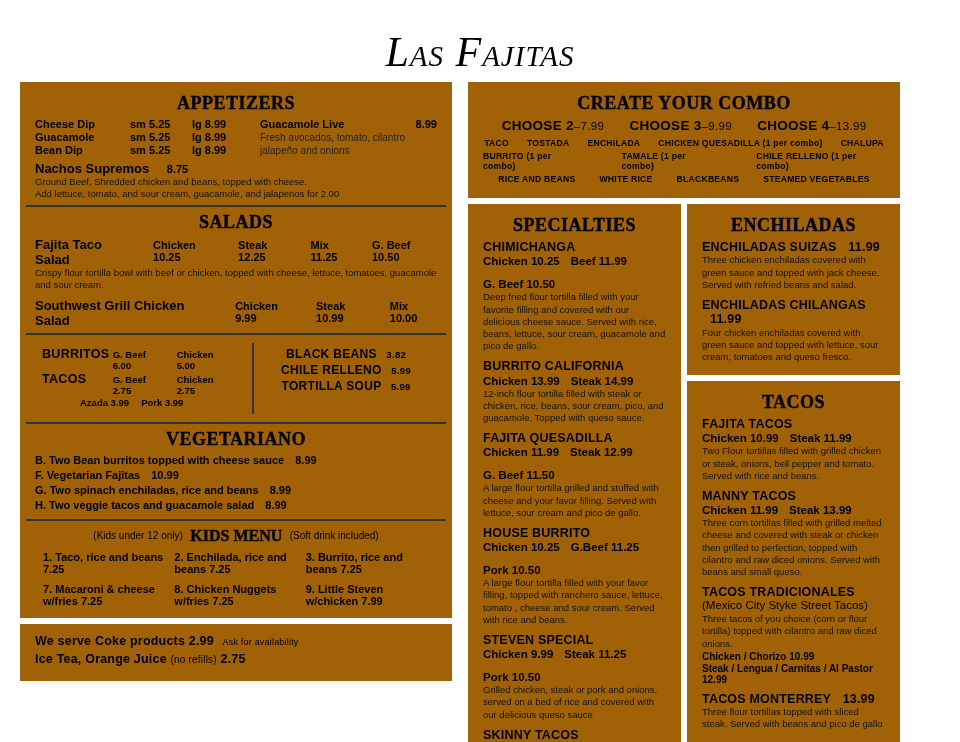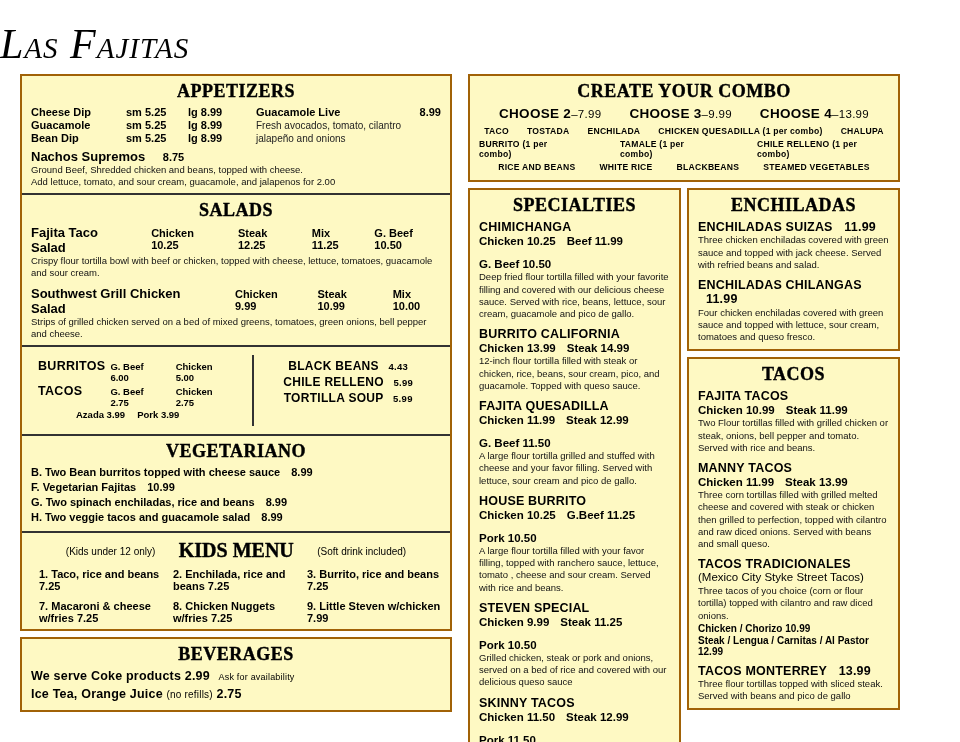--- a/index.html
+++ b/index.html
@@ -11,43 +11,44 @@
     width: 960px;
     height: 742px;
     font-family: "Liberation Sans", sans-serif;
     color: #000;
     position: relative;
     overflow: hidden;
   }
 
   
   .menu-title {
+    text-align: center;
     font-family: "Liberation Serif", serif;
     font-size: 42px;
     font-weight: 400;
     letter-spacing: 1px;
-    padding-top: 20px;
+    padding-top: 28px;
     padding-bottom: 6px;
     font-variant: small-caps;
     font-style: italic;
   }
 
   
   .page {
     display: flex;
     gap: 16px;
     padding: 0 20px;
     align-items: flex-start;
   }
   .col-left  { width: 432px; flex: none; }
   .col-right { width: 432px; flex: none; }
 
   .box {
-    border: 2px solid #a16207;
-    background: #fef9c3;
+    border: 6px solid #a16207;
+    background: #a16207;
     box-sizing: border-box;
   }
   .box + .box { margin-top: 6px; }
 
   .sect { padding: 4px 9px 5px 9px; }
   .sect + .sect { border-top: 2px solid #333; }
 
   .sect-head {
     text-align: center;
     font-family: "Liberation Serif", serif;
@@ -132,22 +133,22 @@
 
   
   .kids-head {
     text-align: center;
     margin: 2px 0 6px 0;
   }
   .kids-head .paren { font-size: 10px; font-weight: normal; vertical-align: 2px; }
   .kids-head .big {
     font-family: "Liberation Serif", serif;
     font-weight: bold;
-    font-size: 20px;
-    margin: 0 19px;
+    font-size: 16px;
+    margin: 0 3px;
     -webkit-text-stroke: 0.4px #000;
   }
   .kids-grid {
     display: grid;
     grid-template-columns: 1fr 1fr 1fr;
     row-gap: 8px;
     font-size: 11px;
     font-weight: bold;
     padding-left: 8px;
   }
@@ -266,21 +267,20 @@
 
         <div class="salad-block">
           <div class="salad-line">
             <span class="salad-name">Southwest Grill Chicken Salad</span>
             <span class="salad-prices">
               <span>Chicken 9.99</span>
               <span>Steak 10.99</span>
               <span>Mix 10.00</span>
             </span>
           </div>
-          <div class="desc">Strips of grilled chicken served on a bed of mixed greens, tomatoes, green onions, bell pepper and cheese.</div>
         </div>
       </div>
 
       <div class="sect split2">
         <div class="split-l">
           <div class="bt-row">
             <span class="bt-label">BURRITOS</span>
             <span class="bt-pair">G. Beef  6.00</span>
             <span class="bt-pair">Chicken  5.00</span>
           </div>
@@ -290,21 +290,21 @@
             <span class="bt-pair">Chicken  2.75</span>
           </div>
           <div class="bt-row bt-indent">
             <span class="bt-pair">Azada 3.99</span>
             <span class="bt-pair">Pork 3.99</span>
           </div>
         </div>
         <div class="split-r">
           <div class="br-row">
             <span>BLACK BEANS</span>
-            <span class="p">4.43</span>
+            <span class="p">3.82</span>
           </div>
           <div class="br-row">
             <span>CHILE RELLENO</span>
             <span class="p">5.99</span>
           </div>
           <div class="br-row">
             <span>TORTILLA SOUP</span>
             <span class="p">5.99</span>
           </div>
         </div>
@@ -346,21 +346,20 @@
           <div>3. Burrito, rice and beans  7.25</div>
           <div>7. Macaroni &amp; cheese w/fries  7.25</div>
           <div>8. Chicken Nuggets w/fries  7.25</div>
           <div>9. Little Steven w/chicken  7.99</div>
         </div>
       </div>
     </div>
 
     <div class="box">
       <div class="sect">
-        <div class="sect-head">BEVERAGES</div>
         <div class="bev-line">
           <span>We serve Coke products 2.99</span>
           <span class="small">Ask for availability</span>
         </div>
         <div class="bev-line">
           <span>Ice Tea, Orange Juice</span>
           <span class="small2">(no refills)</span>
           <span>2.75</span>
         </div>
       </div>

